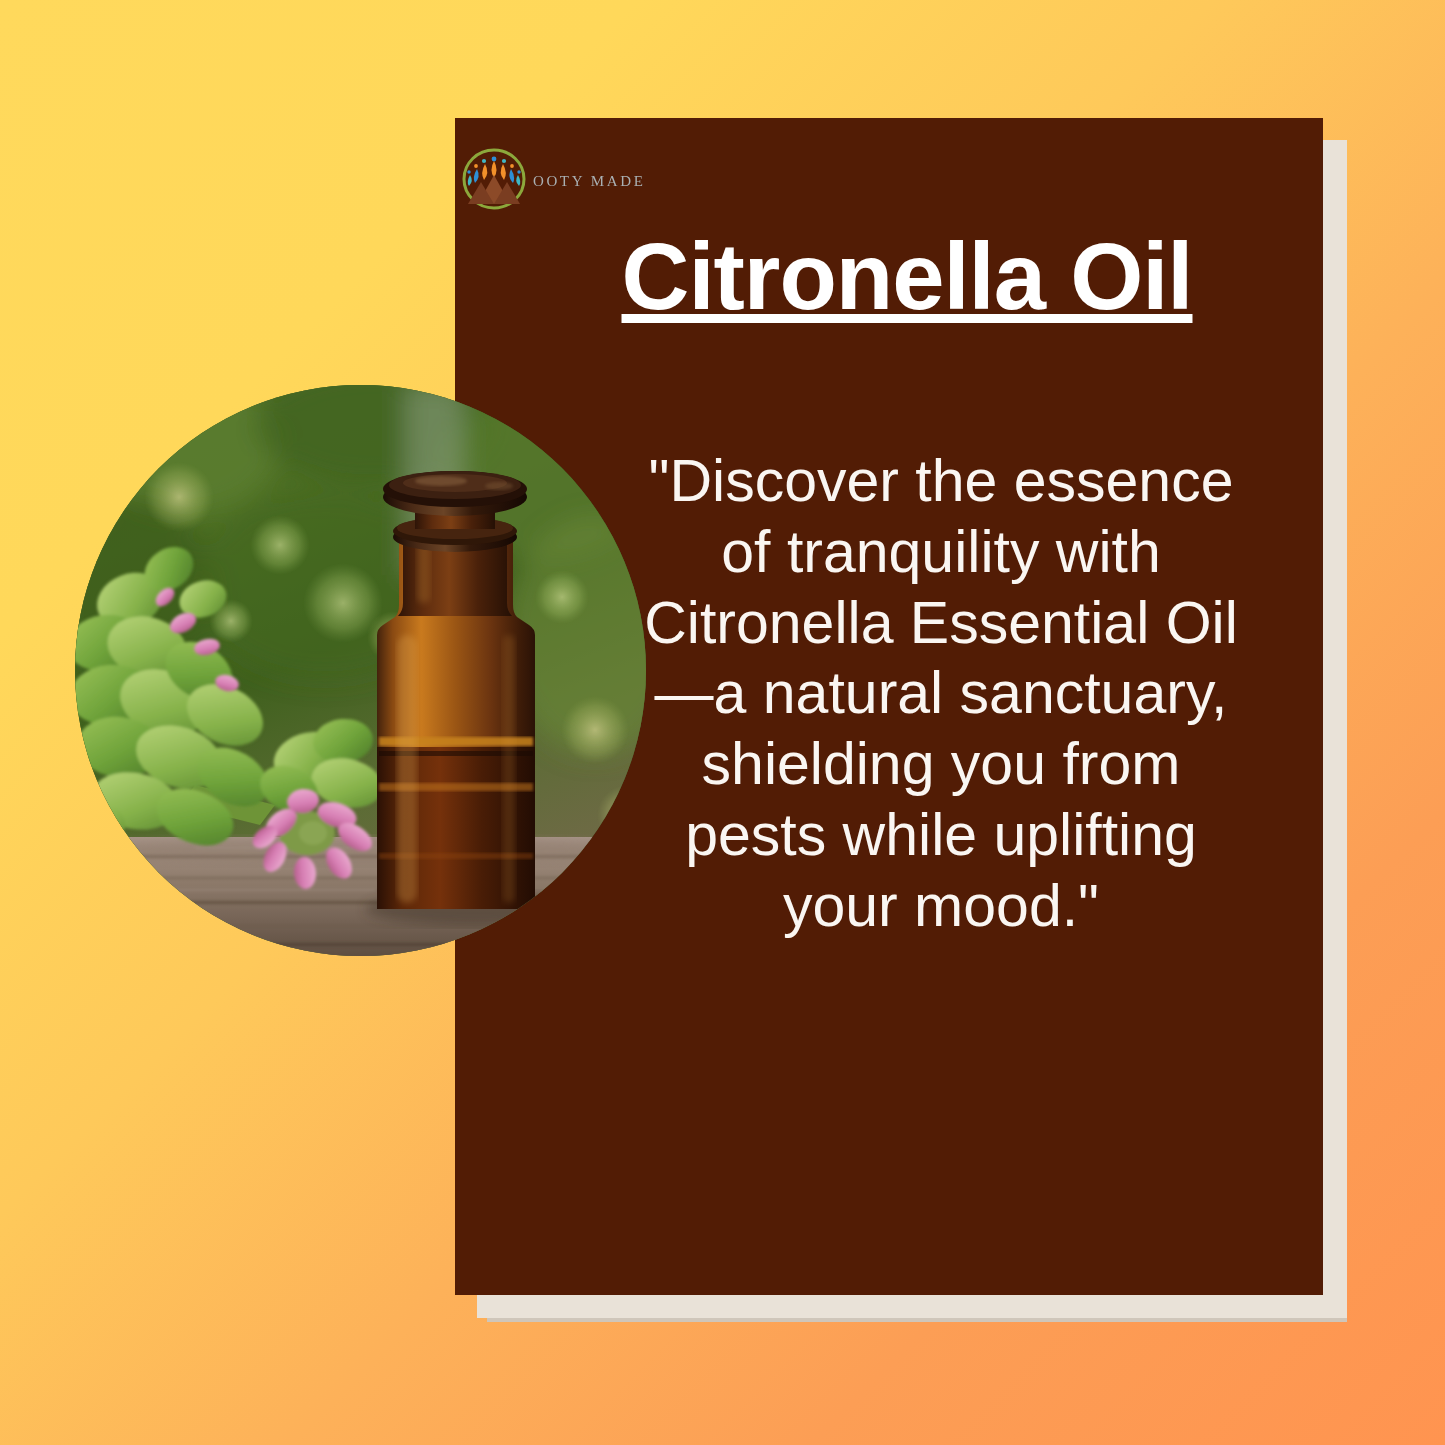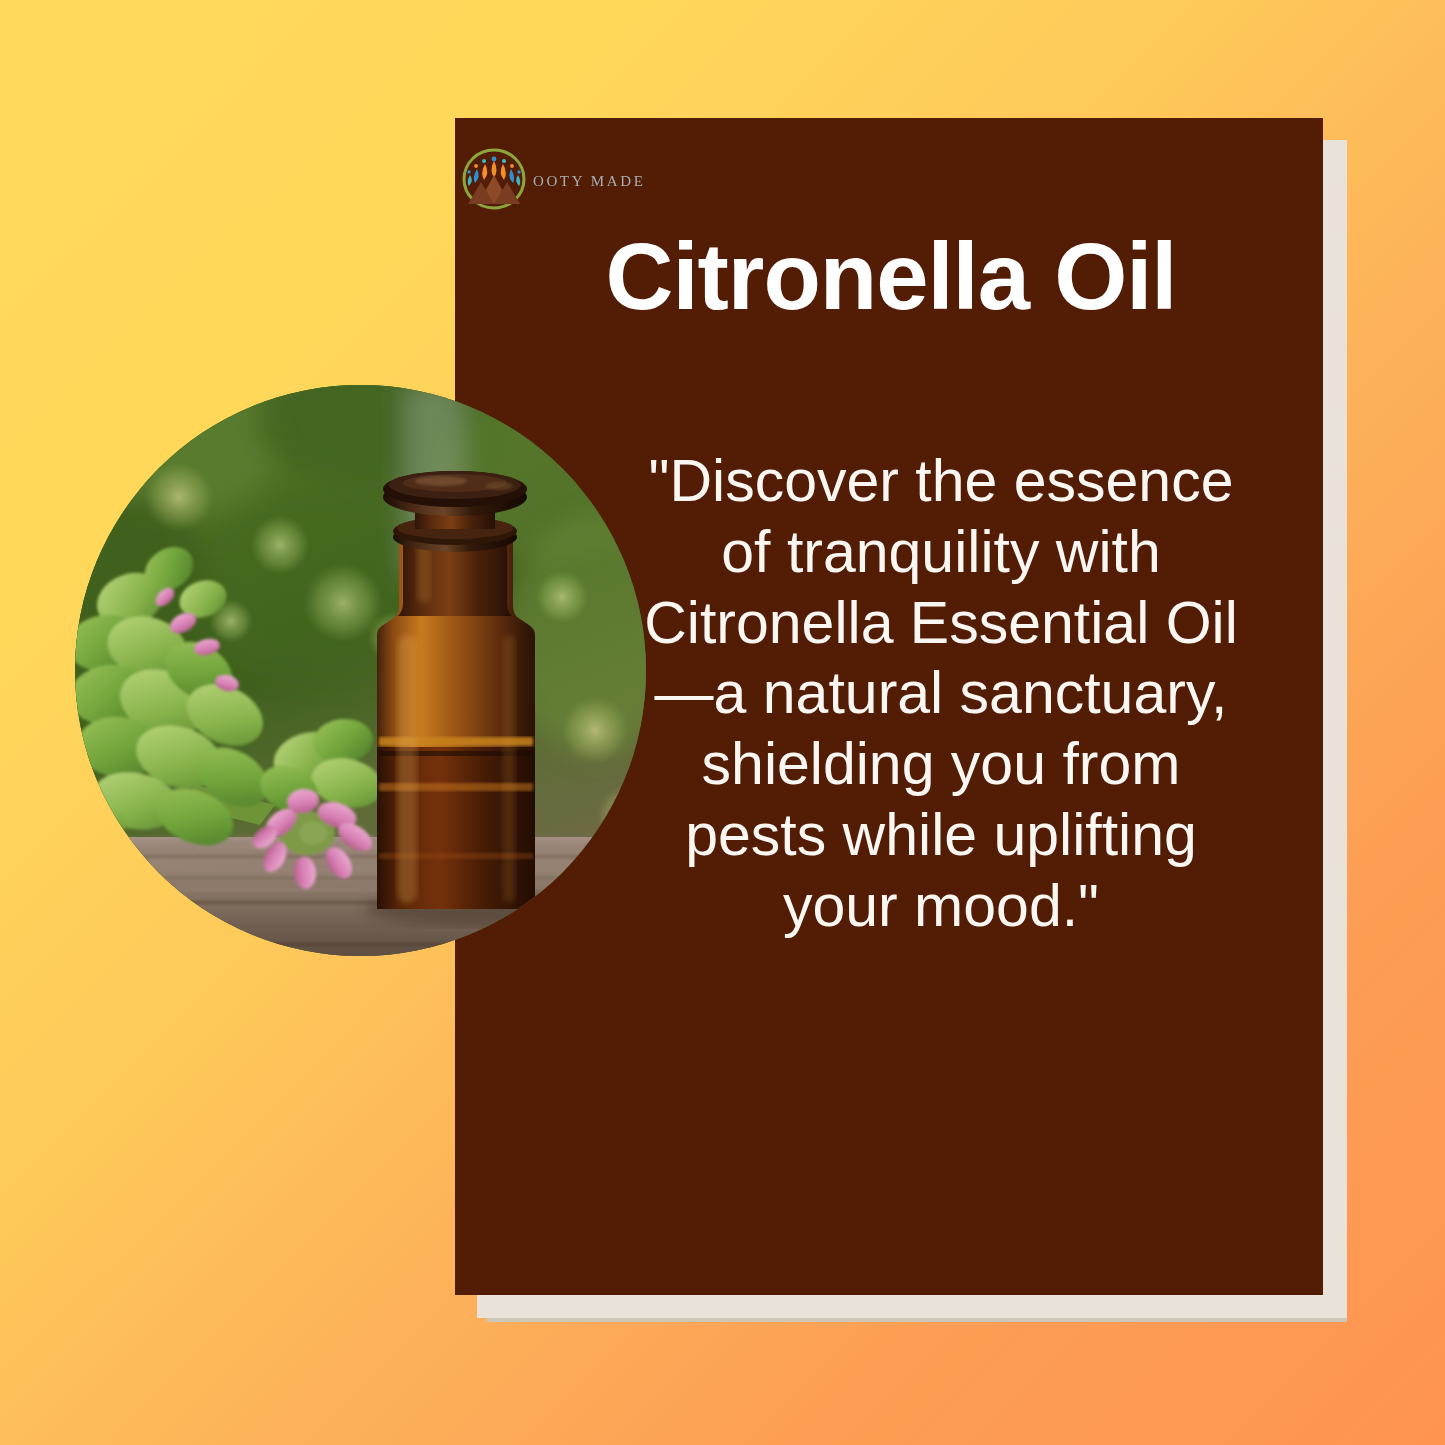--- a/index.html
+++ b/index.html
@@ -59,28 +59,29 @@
     font-family:"Liberation Serif", serif;
     font-size:15px;
     letter-spacing:2.6px;
     color:#A9B0B3;
     line-height:1;
   }
 
   
   #card-title {
     position:absolute;
-    left:2px; top:110px;
+    left:18px; top:110px;
     width:100%;
     text-align:center;
     color:#FFFFFF;
     font-size:94px;
     font-weight:bold;
     letter-spacing:-1px;
     line-height:1.05;
+    text-decoration:underline;
   }
 
   
   #card-quote {
     position:absolute;
     left:176px; top:328px;
     width:620px;
     text-align:center;
     color:#FAF6F2;
     font-size:59px;

